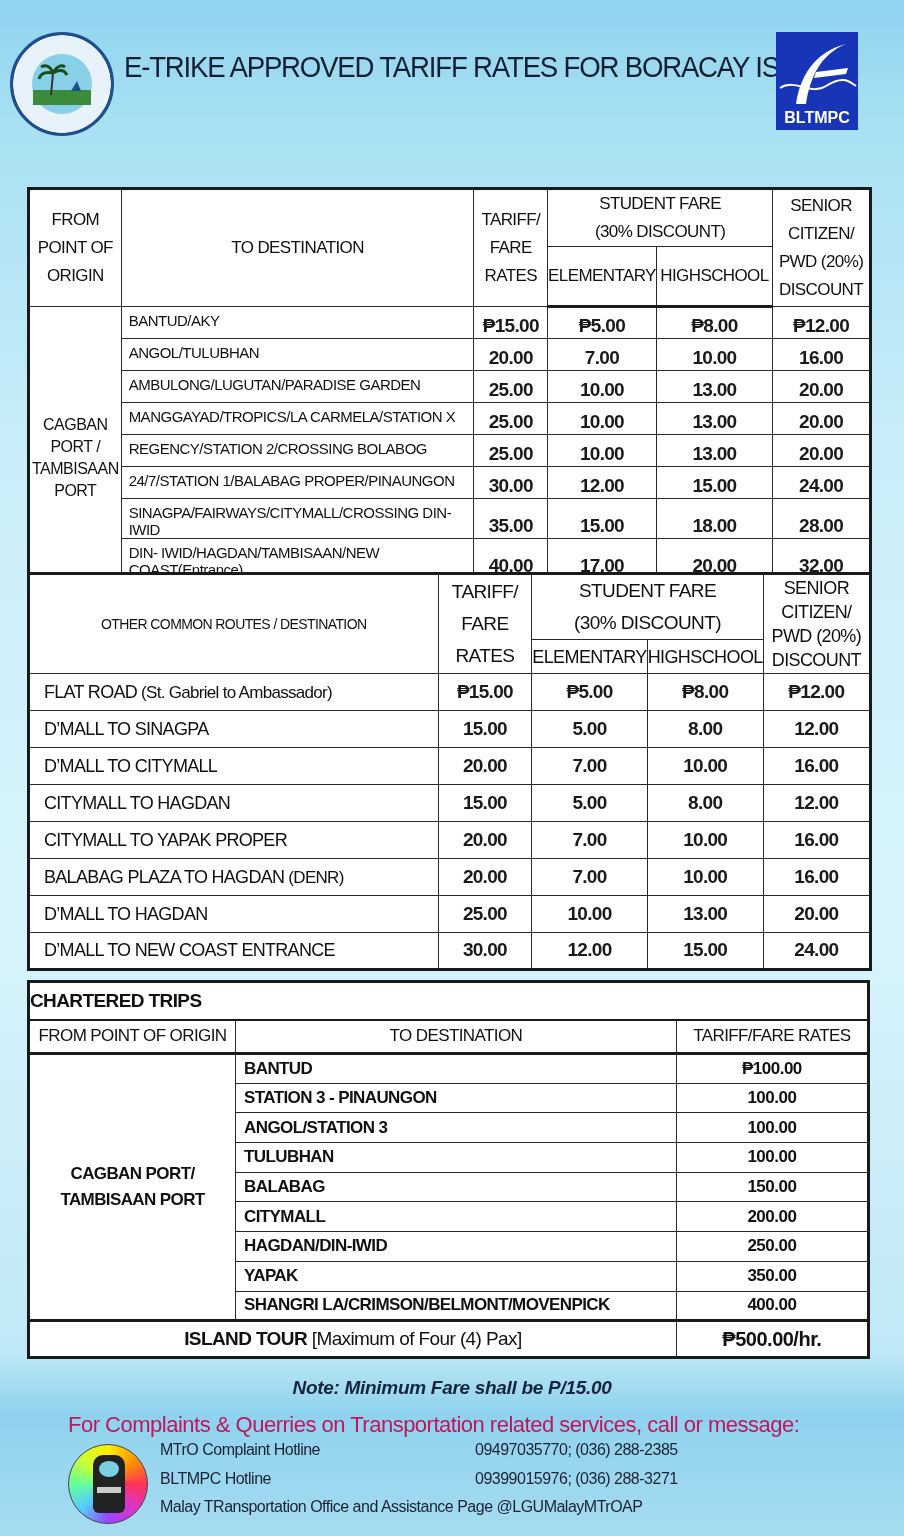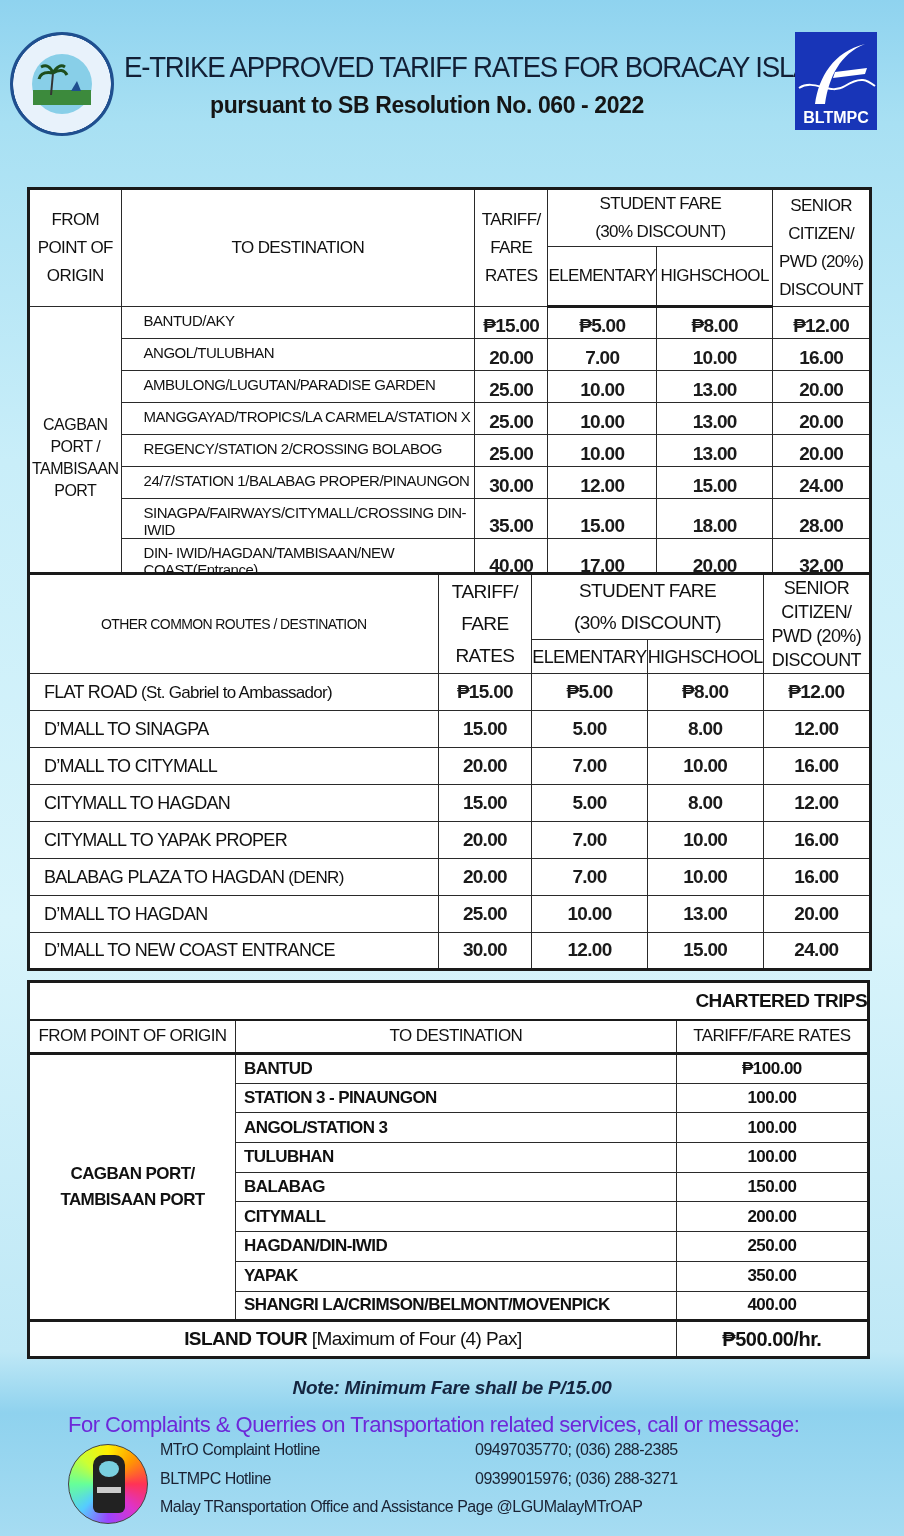--- a/index.html
+++ b/index.html
@@ -11,48 +11,48 @@
     color: #111;
   }
   .header { position: absolute; left: 0; top: 0; width: 904px; height: 140px; }
   .seal { position: absolute; left: 10px; top: 32px; width: 104px; height: 104px; border-radius: 50%;
     background: radial-gradient(circle, #7cc6e6 0 33%, #1f4f8f 34% 40%, #e8f2fb 41% 70%, #1f4f8f 71% 76%, #e8f2fb 77% 100%);
     border: 3px solid #1f4f8f; }
   .seal svg { position: absolute; left: 0; top: 0; }
   .title { position: absolute; left: 124px; top: 50px; width: 670px; font-family: "Liberation Sans", sans-serif;
     font-size: 30px; letter-spacing: -1.3px; color: #121f35; font-weight: normal; transform: scaleX(0.92); transform-origin: left center; white-space: nowrap; }
   .subtitle { position: absolute; left: 210px; top: 92px; font-size: 23px; font-weight: bold; color: #151515; letter-spacing: -0.4px; }
-  .bltmpc { position: absolute; left: 795px; top: 32px; width: 82px; height: 98px; background: #1835b8; }
+  .bltmpc { position: absolute; left: 776px; top: 32px; width: 82px; height: 98px; background: #1835b8; }
   .bltmpc .lbl { position: absolute; left: 0; bottom: 3px; width: 82px; text-align: center; color: #fff; font-weight: bold; font-size: 16px; letter-spacing: 0px; }
 
   table { border-collapse: collapse; background: #fff; position: absolute; }
   td, th { border: 1px solid #2a2a2a; font-weight: normal; }
   .t1 { left: 27px; top: 150px; width: 845px; border: 3px solid #1a1a1a; margin-top: 37px; }
   .t2 { left: 27px; top: 572px; width: 845px; border: 3px solid #1a1a1a; }
   .t3 { left: 27px; top: 980px; width: 843px; border: 3px solid #1a1a1a; }
   .hdr { font-size: 17px; text-align: center; line-height: 28px; letter-spacing: -0.6px; color: #111; }
-  .t1 .dest { font-size: 15px; padding-left: 22px; letter-spacing: -0.5px; height: 32px; vertical-align: top; padding-top: 5px; }
+  .t1 .dest { font-size: 15px; padding-left: 7px; letter-spacing: -0.5px; height: 32px; vertical-align: top; padding-top: 5px; }
   .num { font-size: 19px; text-align: center; font-weight: bold; letter-spacing: -0.7px; color: #1a1a1a; vertical-align: bottom; padding-bottom: 1px; }
   .origin { font-size: 16px; text-align: center; line-height: 22px; letter-spacing: -0.5px; }
   .t1 thead tr.h2 th { border-bottom: 3px solid #1a1a1a; }
   .t2 .dest2 { font-size: 18px; padding-left: 14px; letter-spacing: -0.7px; height: 37px; }
   .t2 .num { vertical-align: middle; }
   .t2 thead th { border-bottom: 1px solid #2a2a2a; }
-  .t3 .ct-title { font-size: 19px; font-weight: bold; text-align: right; height: 38px; letter-spacing: -0.6px; border-bottom: 2px solid #1a1a1a; }
+  .t3 .ct-title { font-size: 19px; font-weight: bold; text-align: left; height: 38px; letter-spacing: -0.6px; border-bottom: 2px solid #1a1a1a; }
   .t3 .ch { font-size: 17px; text-align: center; height: 34px; letter-spacing: -0.6px; border-bottom: 3px solid #1a1a1a; }
   .t3 .cdest { font-size: 17px; font-weight: bold; padding-left: 8px; letter-spacing: -0.6px; height: 29.7px; }
   .t3 .cnum { font-size: 17px; text-align: center; letter-spacing: -0.5px; font-weight: bold; margin-left: 20px; }
   .t3 .torig { font-size: 17px; text-align: center; line-height: 26px; letter-spacing: -0.6px; font-weight: bold; }
   .t3 .tour td { border-top: 3px solid #1a1a1a; height: 37px; }
   .tour-lbl { font-size: 19px; text-align: center; letter-spacing: -0.6px; }
   .tour-lbl b { font-weight: bold; }
   .tour-rate { font-size: 20px; font-weight: bold; text-align: center; letter-spacing: -0.5px; }
 
   .note { position: absolute; left: 0; top: 1377px; width: 904px; text-align: center; font-size: 19px; font-weight: bold; font-style: italic; color: #142540; letter-spacing: -0.3px; }
-  .complaints { position: absolute; left: 68px; top: 1412px; font-size: 22px; color: #6d28d9; letter-spacing: -0.5px; white-space: nowrap; }
+  .complaints { position: absolute; left: 68px; top: 1412px; font-size: 22px; color: #be185d; letter-spacing: -0.5px; white-space: nowrap; }
   .hotline { position: absolute; font-size: 16px; color: #1a2233; letter-spacing: -0.5px; white-space: nowrap; }
   .mtro-logo { position: absolute; left: 68px; top: 1444px; width: 80px; height: 80px; border-radius: 50%;
     background: conic-gradient(#ffee00, #ff9900, #ff3355, #dd33cc, #9944ff, #55ccff, #66ff99, #ccff33, #ffee00); border: 1px solid #444; }
   .mtro-logo .car { position: absolute; left: 24px; top: 10px; width: 32px; height: 58px; background: #222; border-radius: 10px 10px 6px 6px; }
   .mtro-logo .car::before { content: ""; position: absolute; left: 6px; top: 6px; width: 20px; height: 16px; background: #7ad0e0; border-radius: 50%; }
   .mtro-logo .car::after { content: ""; position: absolute; left: 4px; top: 32px; width: 24px; height: 6px; background: #ccc; }
 </style>
 </head>
 <body>
 
@@ -60,21 +60,20 @@
   <div class="seal">
     <svg width="98" height="98" viewBox="0 0 98 98">
       <circle cx="49" cy="49" r="30" fill="#88cfe8"></circle>
       <rect x="20" y="55" width="58" height="15" fill="#3c8a3c"></rect>
       <path d="M38 60 L40 38" stroke="#333" stroke-width="2"></path>
       <path d="M40 38 q-12 -2 -14 6 M40 38 q10 -6 14 2 M40 38 q-4 -10 -12 -6 M40 38 q6 -10 12 -6" stroke="#1d4d1d" stroke-width="3" fill="none"></path>
       <path d="M58 56 l6 -10 l4 10 z" fill="#1f4f8f"></path>
     </svg>
   </div>
   <div class="title">E-TRIKE APPROVED TARIFF RATES FOR BORACAY ISLAND</div>
-  <div class="subtitle">pursuant to SB Resolution No. 060 - 2022</div>
   <div class="bltmpc">
     <svg width="82" height="78" viewBox="0 0 82 78">
       <path d="M20 72 C 24 45, 38 20, 70 12 C 45 22, 34 45, 30 72 Z" fill="#fff"></path>
       <path d="M40 40 L 72 36 L 70 42 L 38 46 Z" fill="#fff"></path>
       <path d="M4 56 C 20 46, 34 64, 50 54 S 72 48, 80 54" stroke="#fff" stroke-width="2" fill="none"></path>
     </svg>
     <div class="lbl">BLTMPC</div>
   </div>
 </div>
 

